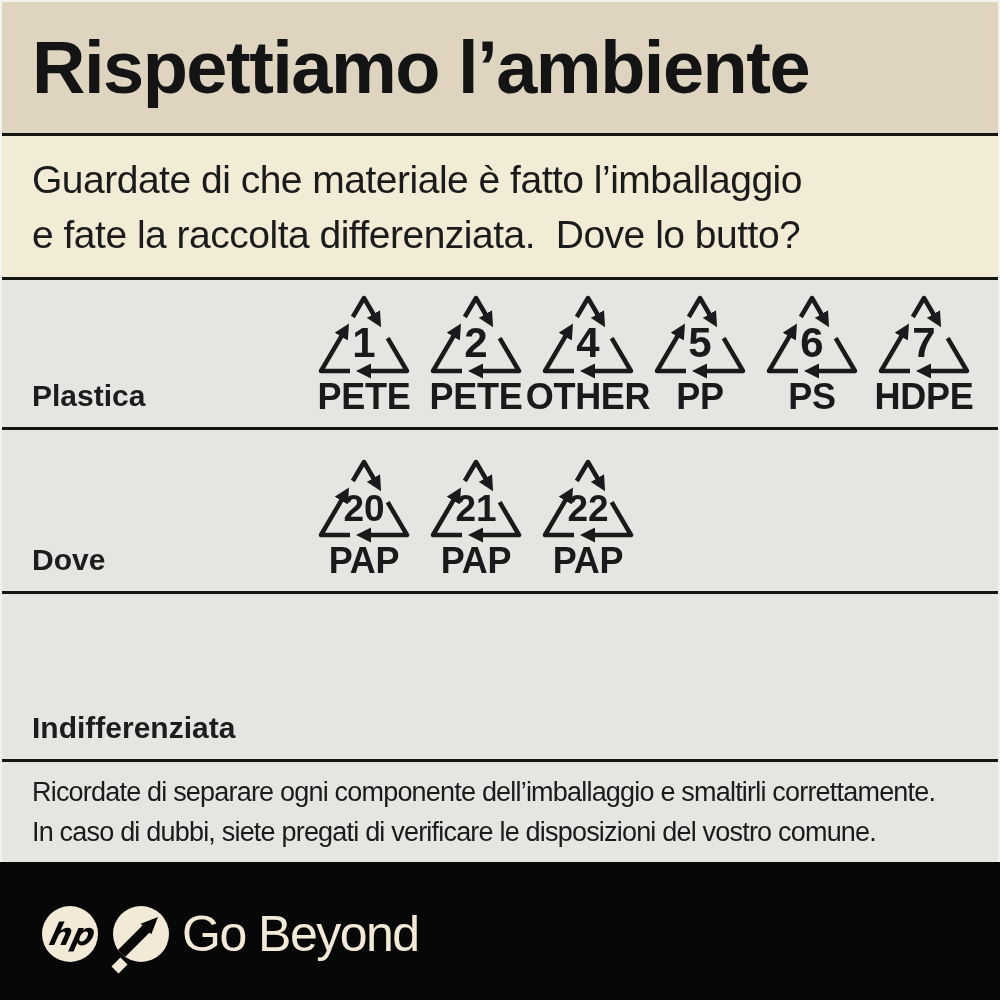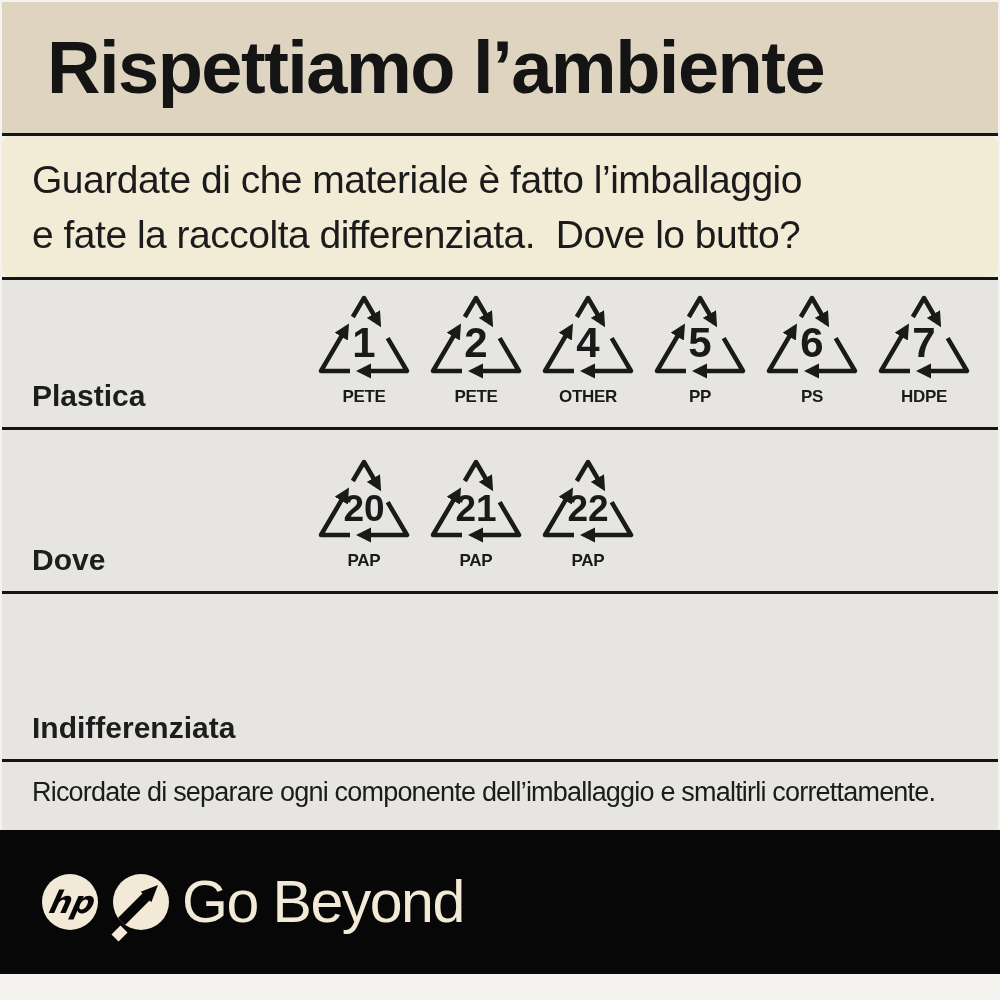--- a/index.html
+++ b/index.html
@@ -8,31 +8,31 @@
     background:#f4f3ef;
     font-family:"Liberation Sans","DejaVu Sans",sans-serif;
     overflow:hidden;
   }
   .page { width:1000px; height:1000px; padding-top:2px; box-sizing:border-box; }
   .band, .divider, .material-row, .note-band { margin:0 2px; }
 
   
   .title-band {
     height:131px; background:var(--title_bg);
-    display:flex; align-items:center; padding-left:45px; box-sizing:border-box;
+    display:flex; align-items:center; padding-left:30px; box-sizing:border-box;
   }
   .title-band h1 {
     margin:0; font-size:74px; font-weight:600; letter-spacing:-1.5px;
     color:#141414; line-height:1;
   }
 
   
   .subtitle-band {
     height:141px; background:var(--subtitle_bg);
-    padding:16px 20px 0 30px; box-sizing:border-box;border-radius:9px;
+    padding:16px 20px 0 30px; box-sizing:border-box;
   }
   .subtitle-band p {
     margin:0; font-size:39px; font-weight:500; letter-spacing:-0.5px;
     color:#1b1b1b; line-height:55px; white-space:pre-wrap;
   }
 
   .divider { height:3px; background:#161610; }
 
   
   .material-row {
@@ -52,43 +52,43 @@
     width:112px; flex:0 0 112px;
     display:flex; flex-direction:column; align-items:center;
   }
   .symbol-cell svg.tri { display:block; }
   .tri path { fill:none; stroke:var(--ink); stroke-width:4.5; stroke-linejoin:round; }
   .tri text {
     fill:var(--ink); font-family:"Liberation Sans","DejaVu Sans",sans-serif;
     font-weight:600;
   }
   .symbol-name {
-    margin-top:3px; font-size:17px; font-weight:700; color:var(--ink);
+    margin-top:3px; font-size:36px; font-weight:700; color:var(--ink);
     letter-spacing:-0.3px; line-height:30px; white-space:nowrap;
   }
 
   
   .note-band {
-    height:68px; background:var(--rows_bg);
+    height:100px; background:var(--rows_bg);
     padding:10px 20px 0 30px; box-sizing:border-box;
   }
   .note-band p {
     margin:0; font-size:27px; font-weight:500; letter-spacing:-0.8px;
     color:#1b1b1b; line-height:40px; white-space:nowrap;
   }
 
   
   .footer {
     height:144px; background:var(--footer_bg);
     display:flex; align-items:center; padding-left:42px; box-sizing:border-box;
   }
   .hp-logo { flex:0 0 auto; }
   .arrow-mark { flex:0 0 auto; margin-left:12px; position:relative; top:9px; }
   .tagline {
-    margin-left:12px; font-size:59px; font-weight:500; letter-spacing:-1.5px;
+    margin-left:12px; font-size:50px; font-weight:500; letter-spacing:-1.5px;
     color:var(--cream); line-height:1;text-align:right;
   }
 </style>
 </head>
 <body>
 
 <svg width="0" height="0" style="position:absolute">
   <defs>
     <marker id="ah" viewBox="0 0 10 10" refX="6" refY="5" markerWidth="3.4" markerHeight="3.4" orient="auto">
       <path d="M0,0 L10,5 L0,10 Z" fill="#1a1a1a"></path>
@@ -206,20 +206,21 @@
       </section>
       <div class="divider"></div>
       <section class="material-row row-2">
         <div class="row-label">Indifferenziata</div>
       </section>
       <div class="divider"></div>
     </div>
 
   <section class="note-band">
     <p>Ricordate di separare ogni componente dell’imballaggio e smaltirli correttamente.</p>
+    <p>In caso di dubbi, siete pregati di verificare le disposizioni del vostro comune.</p>
   </section>
 
   <footer class="footer">
     <svg class="hp-logo" width="56" height="56" viewBox="0 0 56 56">
       <circle cx="28" cy="28" r="28" fill="#f2e9d6"></circle>
       <g transform="translate(28,39) skewX(-14)">
         <text x="0" y="0" text-anchor="middle" font-size="31" font-weight="bold" font-style="italic" font-family="DejaVu Sans, Liberation Sans, sans-serif" fill="#070707">hp</text>
       </g>
     </svg>
     <svg class="arrow-mark" width="60" height="76" viewBox="0 0 60 76">

